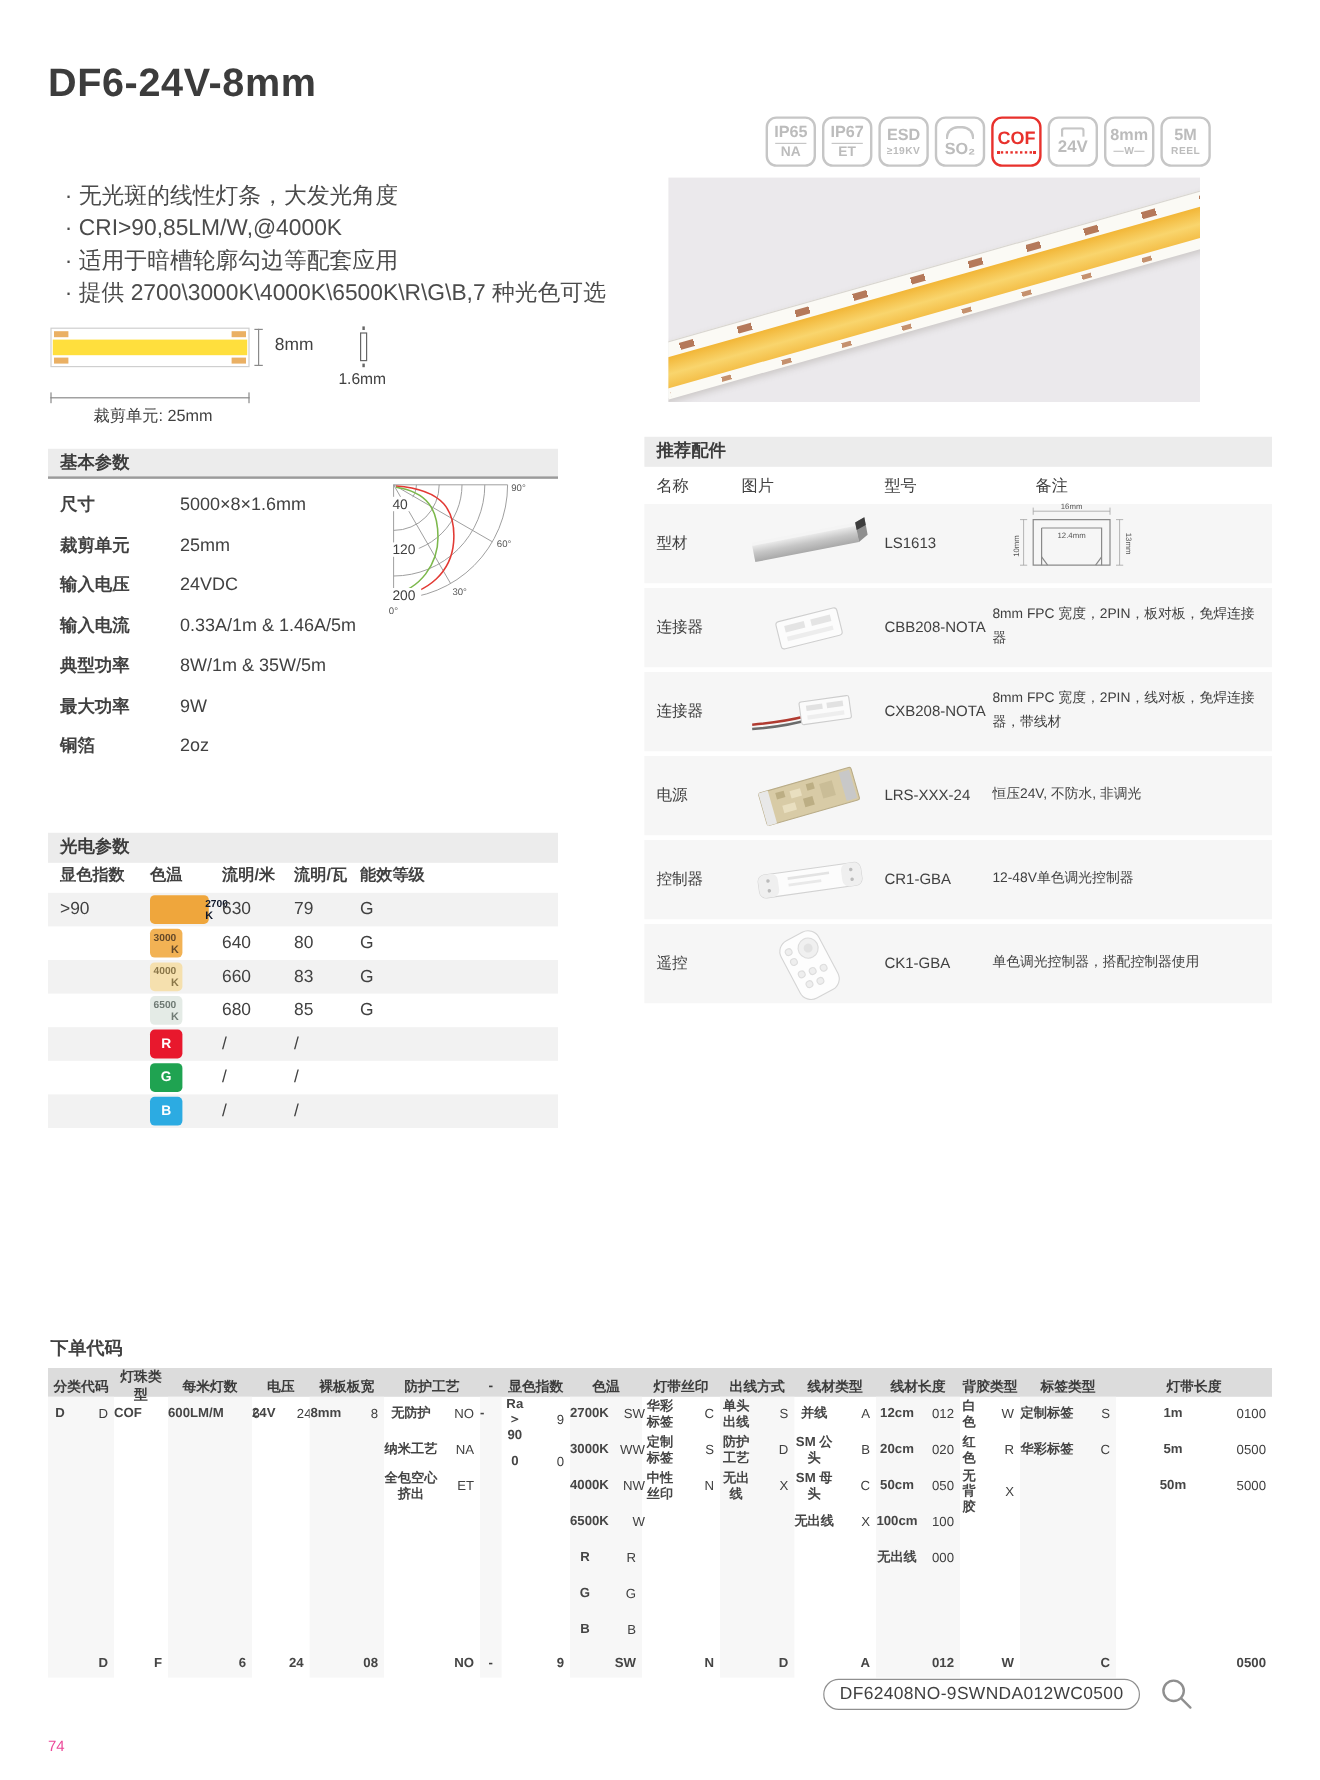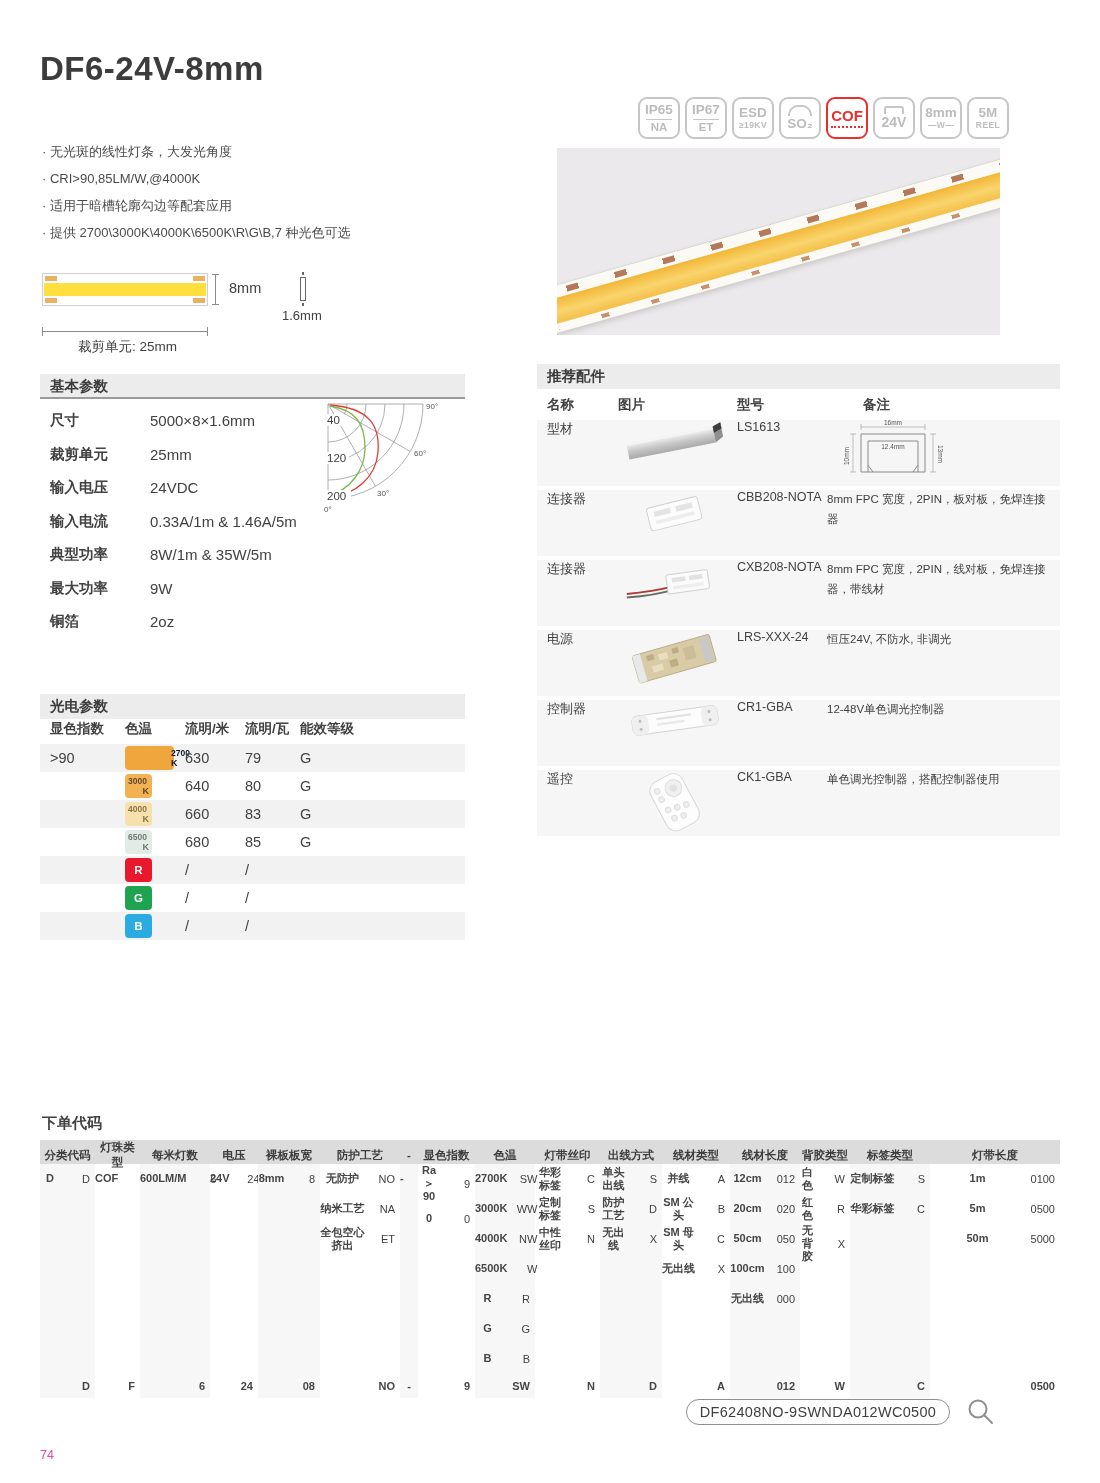--- a/index.html
+++ b/index.html
@@ -1,21 +1,21 @@
 <!DOCTYPE html>
 <html><head>
 <meta charset="utf-8">
 <style>
   html,body{margin:0;padding:0;background:#fff}
   .page{position:relative;width:1100px;height:1483px;background:#fff;overflow:hidden;
         font-family:"Liberation Sans","DejaVu Sans",sans-serif;color:#414141}
 
   
   .title{position:absolute;left:40px;top:50px;margin:0;font-size:33px;font-weight:bold;color:#3c3c3c;letter-spacing:.5px}
-  .bullets{position:absolute;left:42px;top:138px;margin:0;padding:0;list-style:none;font-size:13px;color:#4b4b4b}
+  .bullets{position:absolute;left:42px;top:138px;margin:12px;padding:0;list-style:none;font-size:19px;color:#4b4b4b}
   .bullets li{line-height:27px}
   .bullets li::before{content:"· "}
 
   
   .badges{position:absolute;left:638px;top:97px;display:flex;gap:5px}
   .badge{width:42px;height:42px;border:2.5px solid #c6c6c6;border-radius:9px;box-sizing:border-box;
          color:#bcbcbc;font-weight:bold;display:flex;flex-direction:column;align-items:center;justify-content:center;line-height:1.05}
   .badge .b-top{font-size:13.5px}
   .badge .b-div{width:68%;border-top:1.5px solid #c6c6c6;margin:2px 0 1px}
   .badge .b-bot{font-size:11.5px}
@@ -63,27 +63,27 @@
   
   #basic-rows{position:absolute;left:50px;top:404px;width:285px}
   .brow{height:33.5px;display:flex;align-items:center}
   .blabel{width:100px;font-weight:bold;font-size:14.5px;flex:none}
   .bvalue{font-size:15px;white-space:nowrap}
 
   .polar{position:absolute;left:320px;top:398px}
 
   
   #acc-head{position:absolute;left:537px;top:392px;width:523px;height:26px;display:flex;align-items:center;
-            font-weight:bold;font-size:13.5px}
+            font-weight:normal;font-size:13.5px}
   .ah-name{width:75px;padding-left:10px;box-sizing:border-box}
   .ah-img{width:125px;padding-left:6px;box-sizing:border-box}
   .ah-model{width:90px}
   .ah-note{flex:1;padding-left:36px;box-sizing:border-box}
   #acc-rows{position:absolute;left:537px;top:420px;width:523px}
-  .acc-row{height:66px;background:#f6f6f6;margin-bottom:4px;display:flex;align-items:flex-start;font-size:13px}
+  .acc-row{height:66px;background:#f6f6f6;margin-bottom:4px;display:flex;align-items:center;font-size:13px}
   .acc-name{width:75px;padding-left:10px;box-sizing:border-box;flex:none}
   .acc-img{width:125px;display:flex;justify-content:center;align-items:center;flex:none}
   .acc-model{width:90px;font-size:12.5px;flex:none}
   .acc-note{flex:1;font-size:11.5px;line-height:1.7;padding-right:8px;color:#3f3f3f}
 
   
   #ph-head{position:absolute;left:40px;top:716px;width:425px;height:26px;display:flex;align-items:center;
            font-weight:bold;font-size:13.5px}
   .phc1{width:85px;padding-left:10px;box-sizing:border-box}
   .phc2{width:60px}.phc3{width:60px}.phc4{width:55px}.phc5{flex:1}

